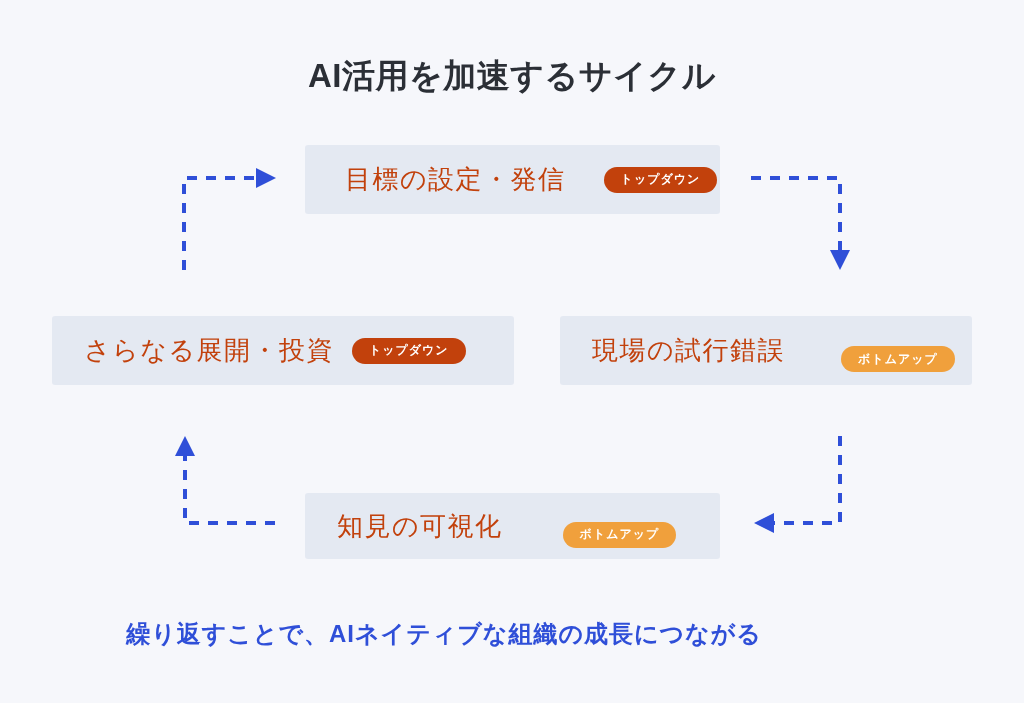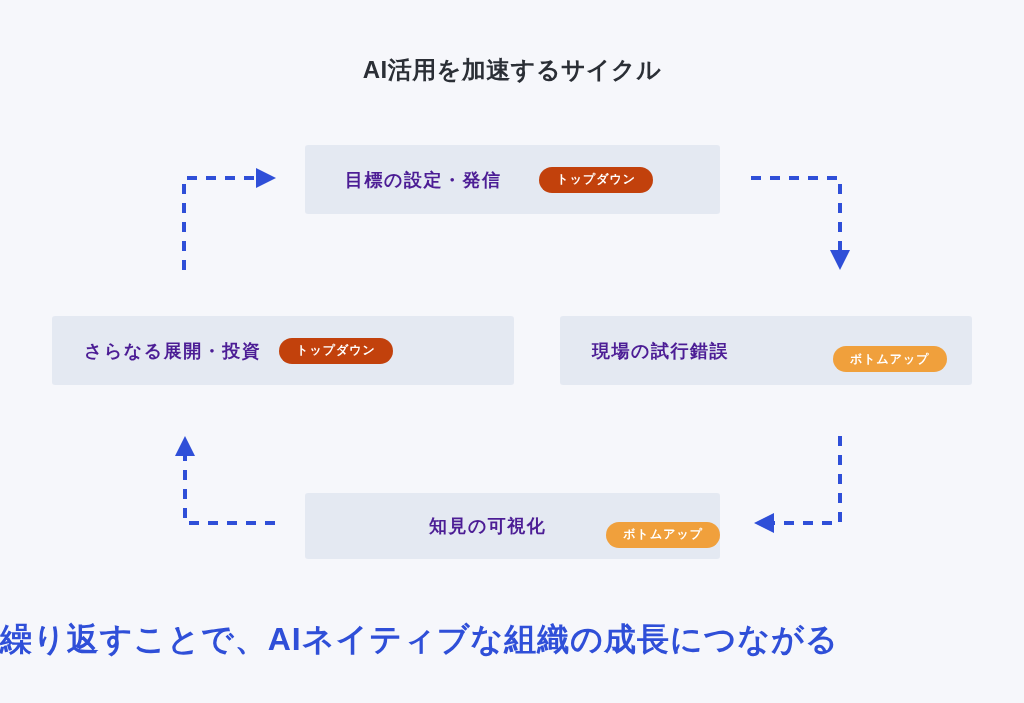--- a/index.html
+++ b/index.html
@@ -18,38 +18,38 @@
     width: 1024px;
     height: 703px;
   }
   
   .title {
     position: absolute;
     left: 0;
     top: 54px;
     width: 1024px;
     text-align: center;
-    font-size: 24px;
+    font-size: 33px;
     font-weight: bold;
     color: #2b2f36;
     letter-spacing: 0.5px;
   }
   
   .node {
     position: absolute;
     background: #e4e9f2;
     border-radius: 3px;
     display: flex;
     align-items: center;
     box-sizing: border-box;
   }
   .node-label {
-    font-size: 18px;
-    font-weight: bold;
-    color: #4c1d95;
+    font-size: 26px;
+    font-weight: normal;
+    color: #c2410c;
     letter-spacing: 1.5px;
     white-space: nowrap;
   }
   .badge {
     display: inline-flex;
     align-items: center;
     justify-content: center;
     height: 26px;
     padding: 0 17px;
     border-radius: 13px;
@@ -66,29 +66,27 @@
   #node-goal {
     left: 305px; top: 145px; width: 415px; height: 69px;
     padding-left: 40px;
   }
   #node-goal .badge { margin-left: 38px; }
 
   
   #node-trial {
     left: 560px; top: 316px; width: 412px; height: 69px;
     padding-left: 32px;
-    gap: 48px;
   }
   #node-trial .badge { margin-left: 56px; }
 
   
   #node-knowledge {
     left: 305px; top: 493px; width: 415px; height: 66px;
     padding-left: 32px;
-    justify-content: flex-end;
   }
   #node-knowledge .badge { margin-left: 60px; }
 
   
   #node-expand {
     left: 52px; top: 316px; width: 462px; height: 69px;
     padding-left: 32px;
   }
   #node-expand .badge { margin-left: 18px; }
 
@@ -96,21 +94,22 @@
   .connector {
     position: absolute;
     pointer-events: none;
   }
   
   .caption {
     position: absolute;
     left: 0;
     top: 618px;
     width: 888px;
-    font-size: 32px;
+    text-align: center;
+    font-size: 24px;
     font-weight: bold;
     color: #2f4fd8;
     letter-spacing: 1px;
   }
 </style>
 </head>
 <body>
 
 <div id="canvas">
 

